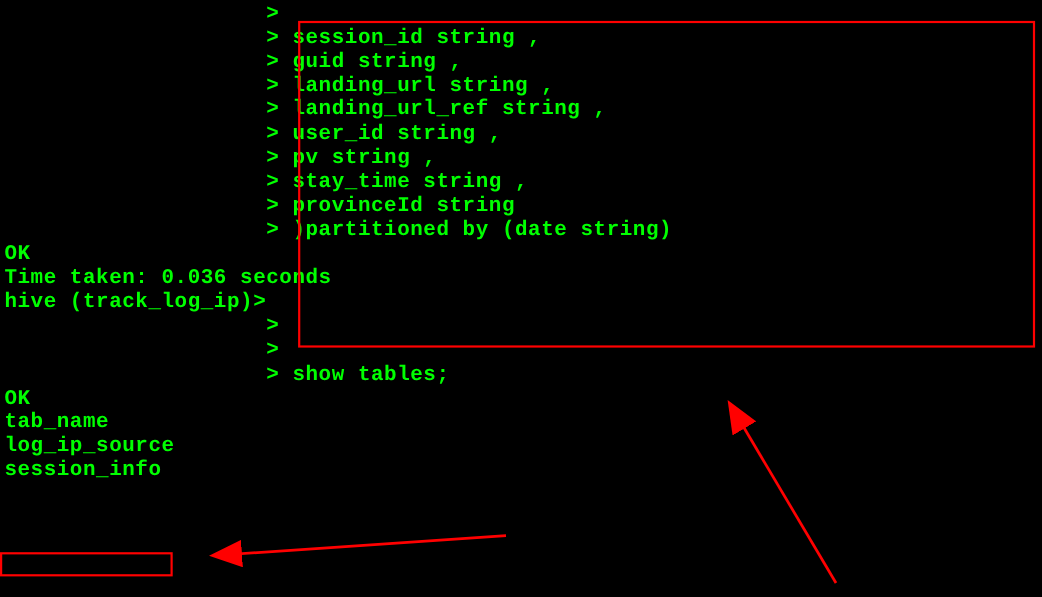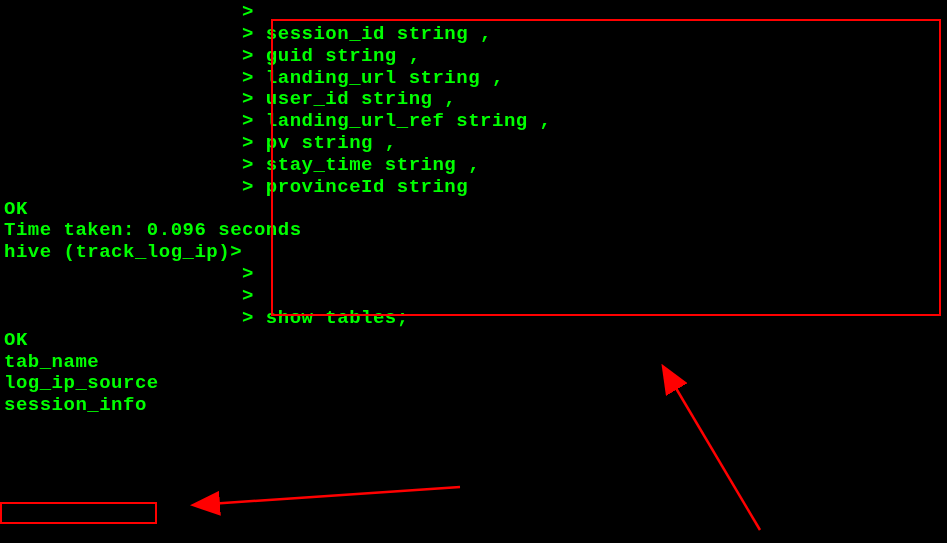--- a/index.html
+++ b/index.html
@@ -48,27 +48,28 @@
     }
   </style>
 </head>
 <body>
 
 <div id="terminal-content">
     <div class="terminal-line">                    &gt;</div>
     <div class="terminal-line">                    &gt; session_id string ,</div>
     <div class="terminal-line">                    &gt; guid string ,</div>
     <div class="terminal-line">                    &gt; landing_url string ,</div>
+    <div class="terminal-line">                    &gt; landing_url_ref string ,</div>
     <div class="terminal-line">                    &gt; user_id string ,</div>
-    <div class="terminal-line">                    &gt; landing_url_ref string ,</div>
     <div class="terminal-line">                    &gt; pv string ,</div>
     <div class="terminal-line">                    &gt; stay_time string ,</div>
     <div class="terminal-line">                    &gt; provinceId string</div>
+    <div class="terminal-line">                    &gt; )partitioned by (date string)</div>
     <div class="terminal-line">OK</div>
-    <div class="terminal-line">Time taken: 0.096 seconds</div>
+    <div class="terminal-line">Time taken: 0.036 seconds</div>
     <div class="terminal-line">hive (track_log_ip)&gt;</div>
     <div class="terminal-line">                    &gt;</div>
     <div class="terminal-line">                    &gt;</div>
     <div class="terminal-line">                    &gt; show tables;</div>
     <div class="terminal-line">OK</div>
     <div class="terminal-line">tab_name</div>
     <div class="terminal-line">log_ip_source</div>
     <div class="terminal-line">session_info</div>
   </div>
 

